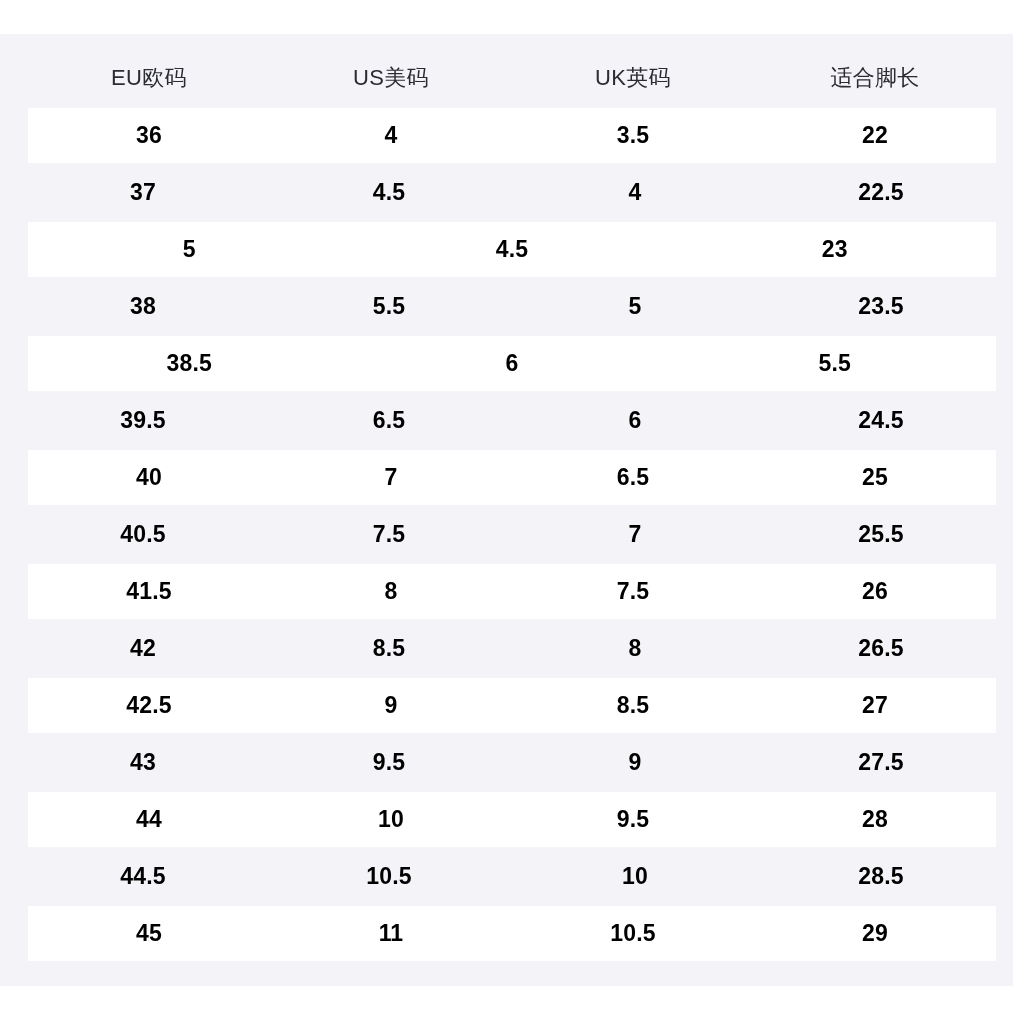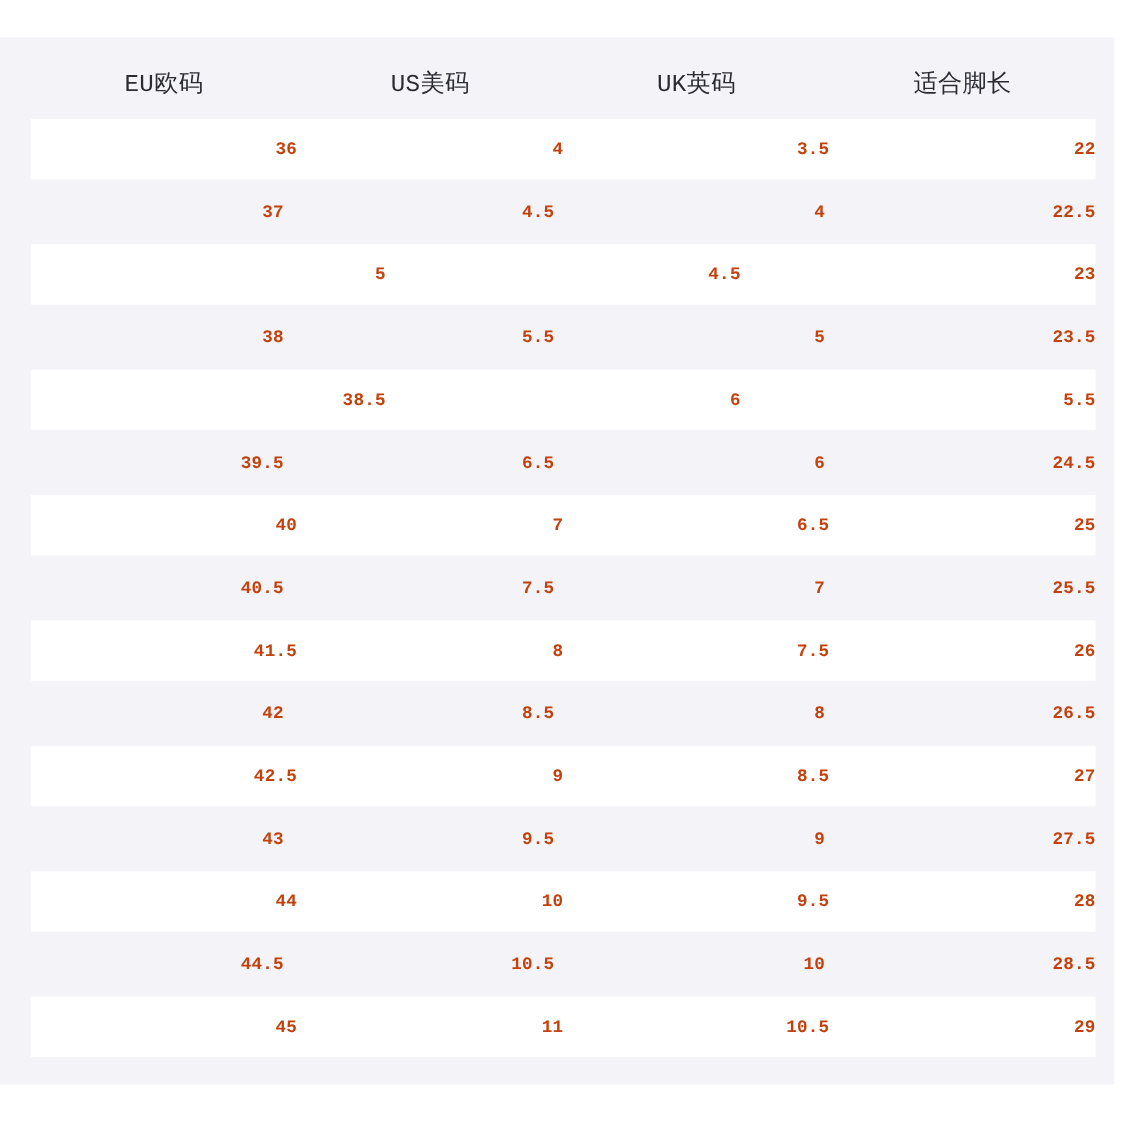--- a/index.html
+++ b/index.html
@@ -24,21 +24,20 @@
 
   
   .table-panel {
     position: absolute;
     left: 0;
     top: 34px;
     width: 1013px;
     height: 952px;
     background: #f4f4f8;
     box-sizing: border-box;
-    font-family: Liberation Mono, monospace;
   }
 
   
   .table-header {
     position: absolute;
     left: 28px;
     top: 21px;           
     width: 968px;
     height: 46px;
     display: flex;
@@ -90,24 +89,24 @@
     width: 968px;
     height: 55px;
     background: transparent;
     display: flex;
     align-items: center;
     gap: 16px;
   }
 
   .row .cell {
     flex: 1 1 0;
-    text-align: right;
-    font-size: 16px;
+    text-align: center;
+    font-size: 23px;
     font-weight: 700;
-    color: #c2410c;
+    color: #000000;
     letter-spacing: 0.2px;
     line-height: 1;
     white-space: nowrap;
   }
 </style>
 </head>
 <body>
 
 <div id="size-chart-page">
   <div class="table-panel">

